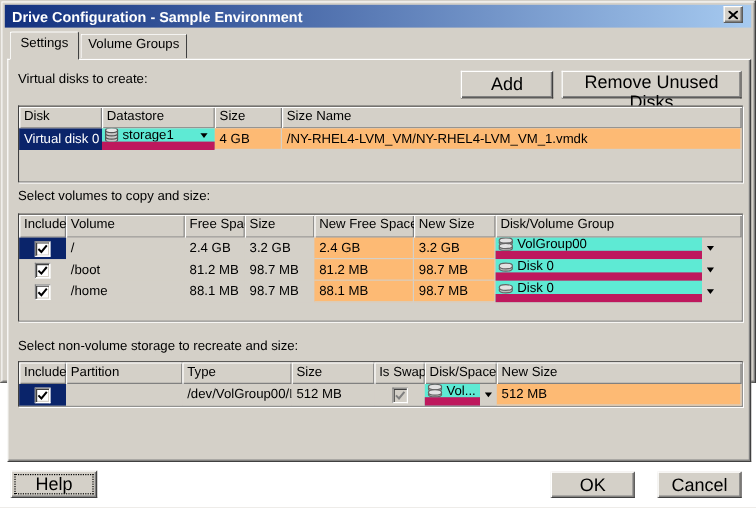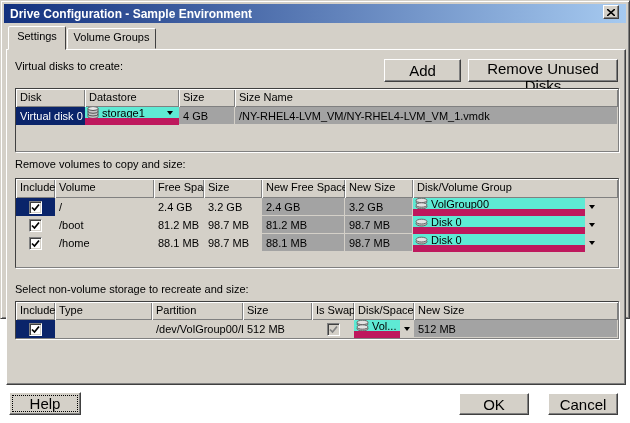--- a/index.html
+++ b/index.html
@@ -51,21 +51,21 @@
     border:1px solid #404040; border-bottom-color:#808080; border-right-color:#808080;
     box-shadow: 1px 1px 0 #fff;
     display:grid; z-index:2;
   }
   .th{
     background:#D4D0C8; padding:2px 0 0 4px; overflow:hidden; white-space:nowrap;
     box-shadow: inset 1px 1px 0 #fff, inset -1px -1px 0 #808080;
   }
   .cell{ overflow:hidden; white-space:nowrap; display:flex; align-items:center; padding-left:4px; }
   .c-grey{ background:#D4D0C8; }
-  .c-white{ background:#a3a3a3; border-right:1px solid #D4D0C8; border-bottom:1px solid #D4D0C8; }
+  .c-white{ background:#fdba74; border-right:1px solid #D4D0C8; border-bottom:1px solid #D4D0C8; }
   .c-sel{ background:#0A246A; color:#fff; }
   .c-center{ justify-content:center; padding-left:0; }
   .filler{ background:#D4D0C8; }
 
   .checkbox{
     width:13px; height:13px; background:#fff; flex:0 0 auto;
     border:1px solid; border-color:#808080 #fff #fff #808080;
     box-shadow: inset 1px 1px 0 #404040, inset -1px -1px 0 #D4D0C8;
     display:flex; align-items:center; justify-content:center;
   }
@@ -124,21 +124,21 @@
         <span>storage1</span>
         <span style="flex:1"></span>
         <span class="arrow" style="margin-right:6px;"></span>
       </div>
     </div>
     <div class="cell c-white">4 GB</div>
     <div class="cell c-white">/NY-RHEL4-LVM_VM/NY-RHEL4-LVM_VM_1.vmdk</div>
     <div class="filler" style="grid-column:1 / -1;"></div>
   </div>
 
-  <div class="sec-label" style="top:157px; z-index:2;">Remove volumes to copy and size:</div>
+  <div class="sec-label" style="top:157px; z-index:2;">Select volumes to copy and size:</div>
 
   <div class="tbl" style="top:177px; height:90px; grid-template-columns:39px 99px 50px 58px 83px 68px 1fr; grid-template-rows:19px 18px 18px 18px 1fr;">
     <div class="th">Include</div>
     <div class="th">Volume</div>
     <div class="th">Free Space</div>
     <div class="th">Size</div>
     <div class="th">New Free Space</div>
     <div class="th">New Size</div>
     <div class="th">Disk/Volume Group</div>
 
@@ -228,22 +228,22 @@
       <div class="filler" style="flex:1;"></div>
     </div>
 
     <div class="filler" style="grid-column:1 / -1;"></div>
   </div>
 
   <div class="sec-label" style="top:282px; z-index:2;">Select non-volume storage to recreate and size:</div>
 
   <div class="tbl" style="top:300px; height:38px; grid-template-columns:39px 97px 91px 69px 42px 60px 1fr; grid-template-rows:18px 18px;">
     <div class="th">Include</div>
+    <div class="th">Partition</div>
     <div class="th">Type</div>
-    <div class="th">Partition</div>
     <div class="th">Size</div>
     <div class="th">Is Swap</div>
     <div class="th">Disk/Space...</div>
     <div class="th">New Size</div>
 
     <div class="cell c-sel c-center">
       <span class="checkbox">
         <svg width="9" height="9" viewBox="0 0 9 9">
             <polyline points="1,4.5 3.5,7 8,1.5" fill="none" stroke="#000" stroke-width="1.7"></polyline>
           </svg>

